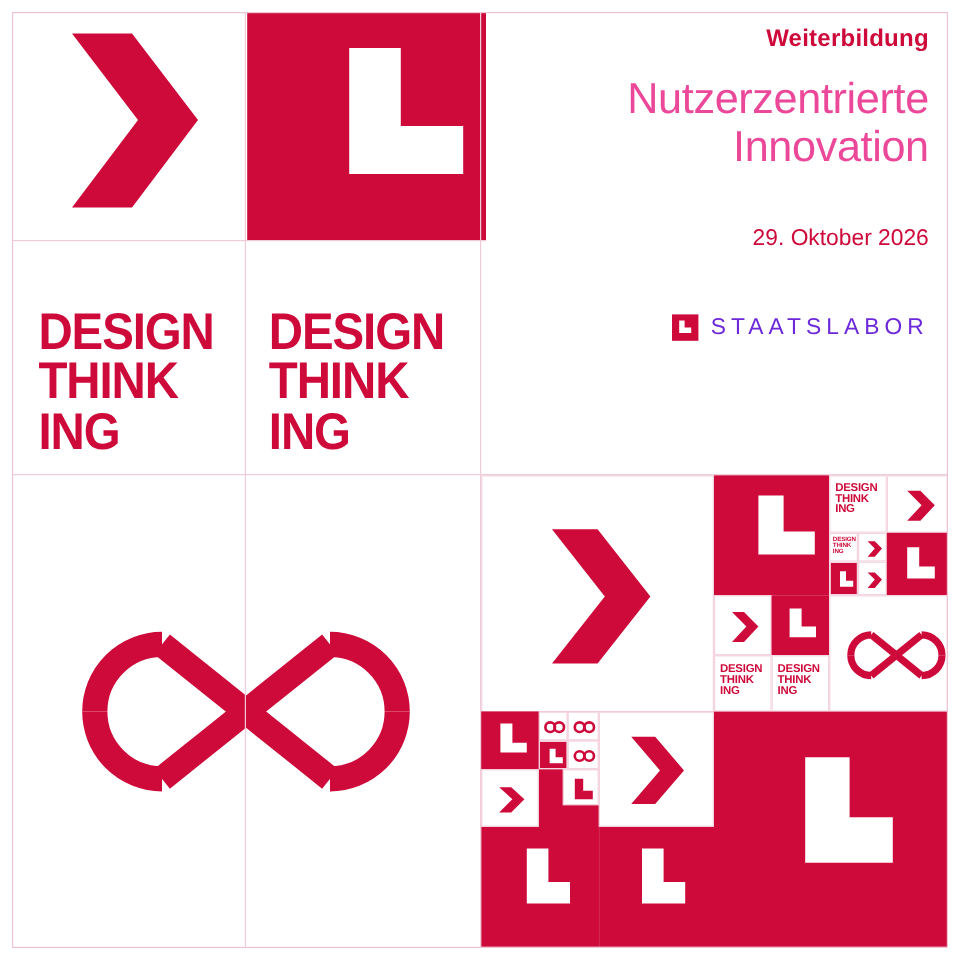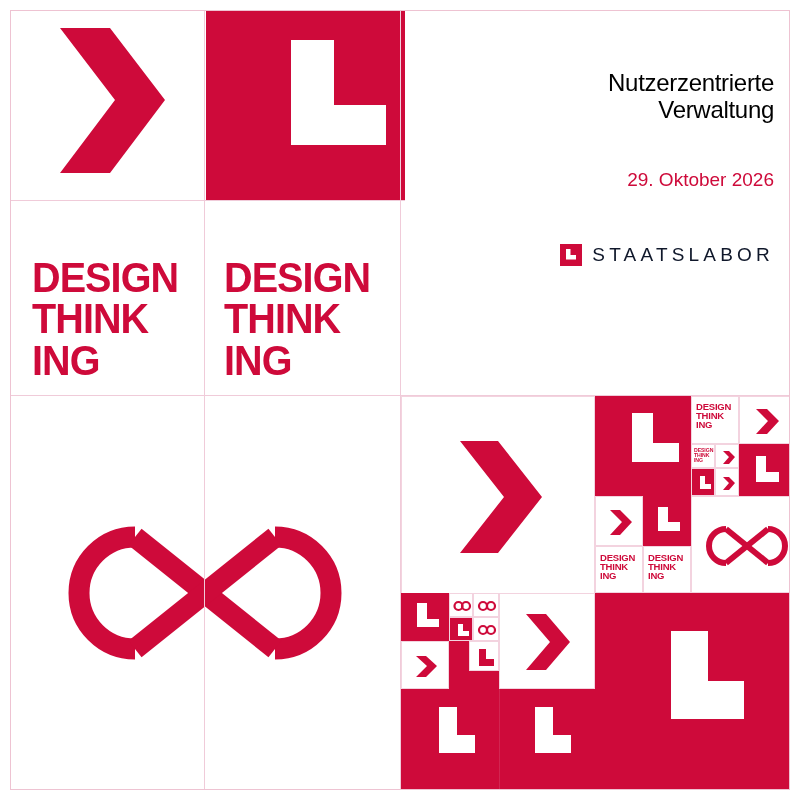--- a/index.html
+++ b/index.html
@@ -25,25 +25,25 @@
   .cell-dt2{position:absolute;left:206px;top:202px;width:199px;height:193px;}
 
   
   svg{display:block;}
 
   
   .rightcol{position:absolute;left:410px;top:10px;width:380px;height:385px;
             display:flex;flex-direction:column;align-items:flex-end;
             padding:12px 16px 0 0;box-sizing:border-box;}
   .eyebrow{color:#CE0A3A;font-size:20px;font-weight:bold;letter-spacing:.2px;line-height:1;text-align:right;}
-  .headline{color:#000000;font-size:24px;font-weight:normal;line-height:1.12;text-align:right;margin-top:48px;letter-spacing:-0.3px;}
+  .headline{color:#ec4899;font-size:36px;font-weight:normal;line-height:1.12;text-align:right;margin-top:20px;letter-spacing:-0.3px;}
   .datebox{color:#CE0A3A;font-size:19px;line-height:1.25;text-align:right;margin-top:44px;margin-left:23px;}
   .brand{display:flex;align-items:center;gap:10px;margin-top:52px;}
   .brand-mark{width:22px;height:22px;background:#CE0A3A;position:relative;}
-  .brand-word{color:#0f172a;font-size:19px;letter-spacing:4.2px;font-weight:normal;}
+  .brand-word{color:#6d28d9;font-size:19px;letter-spacing:4.2px;font-weight:normal;}
 
   
   .dt{color:#CE0A3A;font-weight:bold;line-height:.96;text-transform:uppercase;}
   .dt-big{font-size:43px;letter-spacing:-1px;transform:scaleX(.92);transform-origin:left top;}
   .dt-pos1{position:absolute;left:22px;bottom:14px;}
   .dt-pos2{position:absolute;left:18px;bottom:14px;}
 
   
   .cell-infinity{position:absolute;left:10px;top:397px;width:390px;height:392px;
                  display:flex;align-items:center;justify-content:center;}
@@ -85,24 +85,25 @@
 
   <div class="cell-dt2">
     <div class="dt dt-big dt-pos2">
       <div>DESIGN</div>
       <div>THINK</div>
       <div>ING</div>
     </div>
   </div>
 
   <div class="rightcol">
+    <div class="eyebrow">Weiterbildung</div>
 
     <div class="headline">
       <div>Nutzerzentrierte</div>
-      <div>Verwaltung</div>
+      <div>Innovation</div>
     </div>
 
     <div class="datebox">
       <div>29. Oktober 2026</div>
     </div>
 
     <div class="brand">
       <span class="brand-mark">
         <svg width="22" height="22" viewBox="0 0 22 22">
           <polygon points="6,5 10.5,5 10.5,11 16,11 16,15.5 6,15.5" fill="#ffffff"></polygon>

